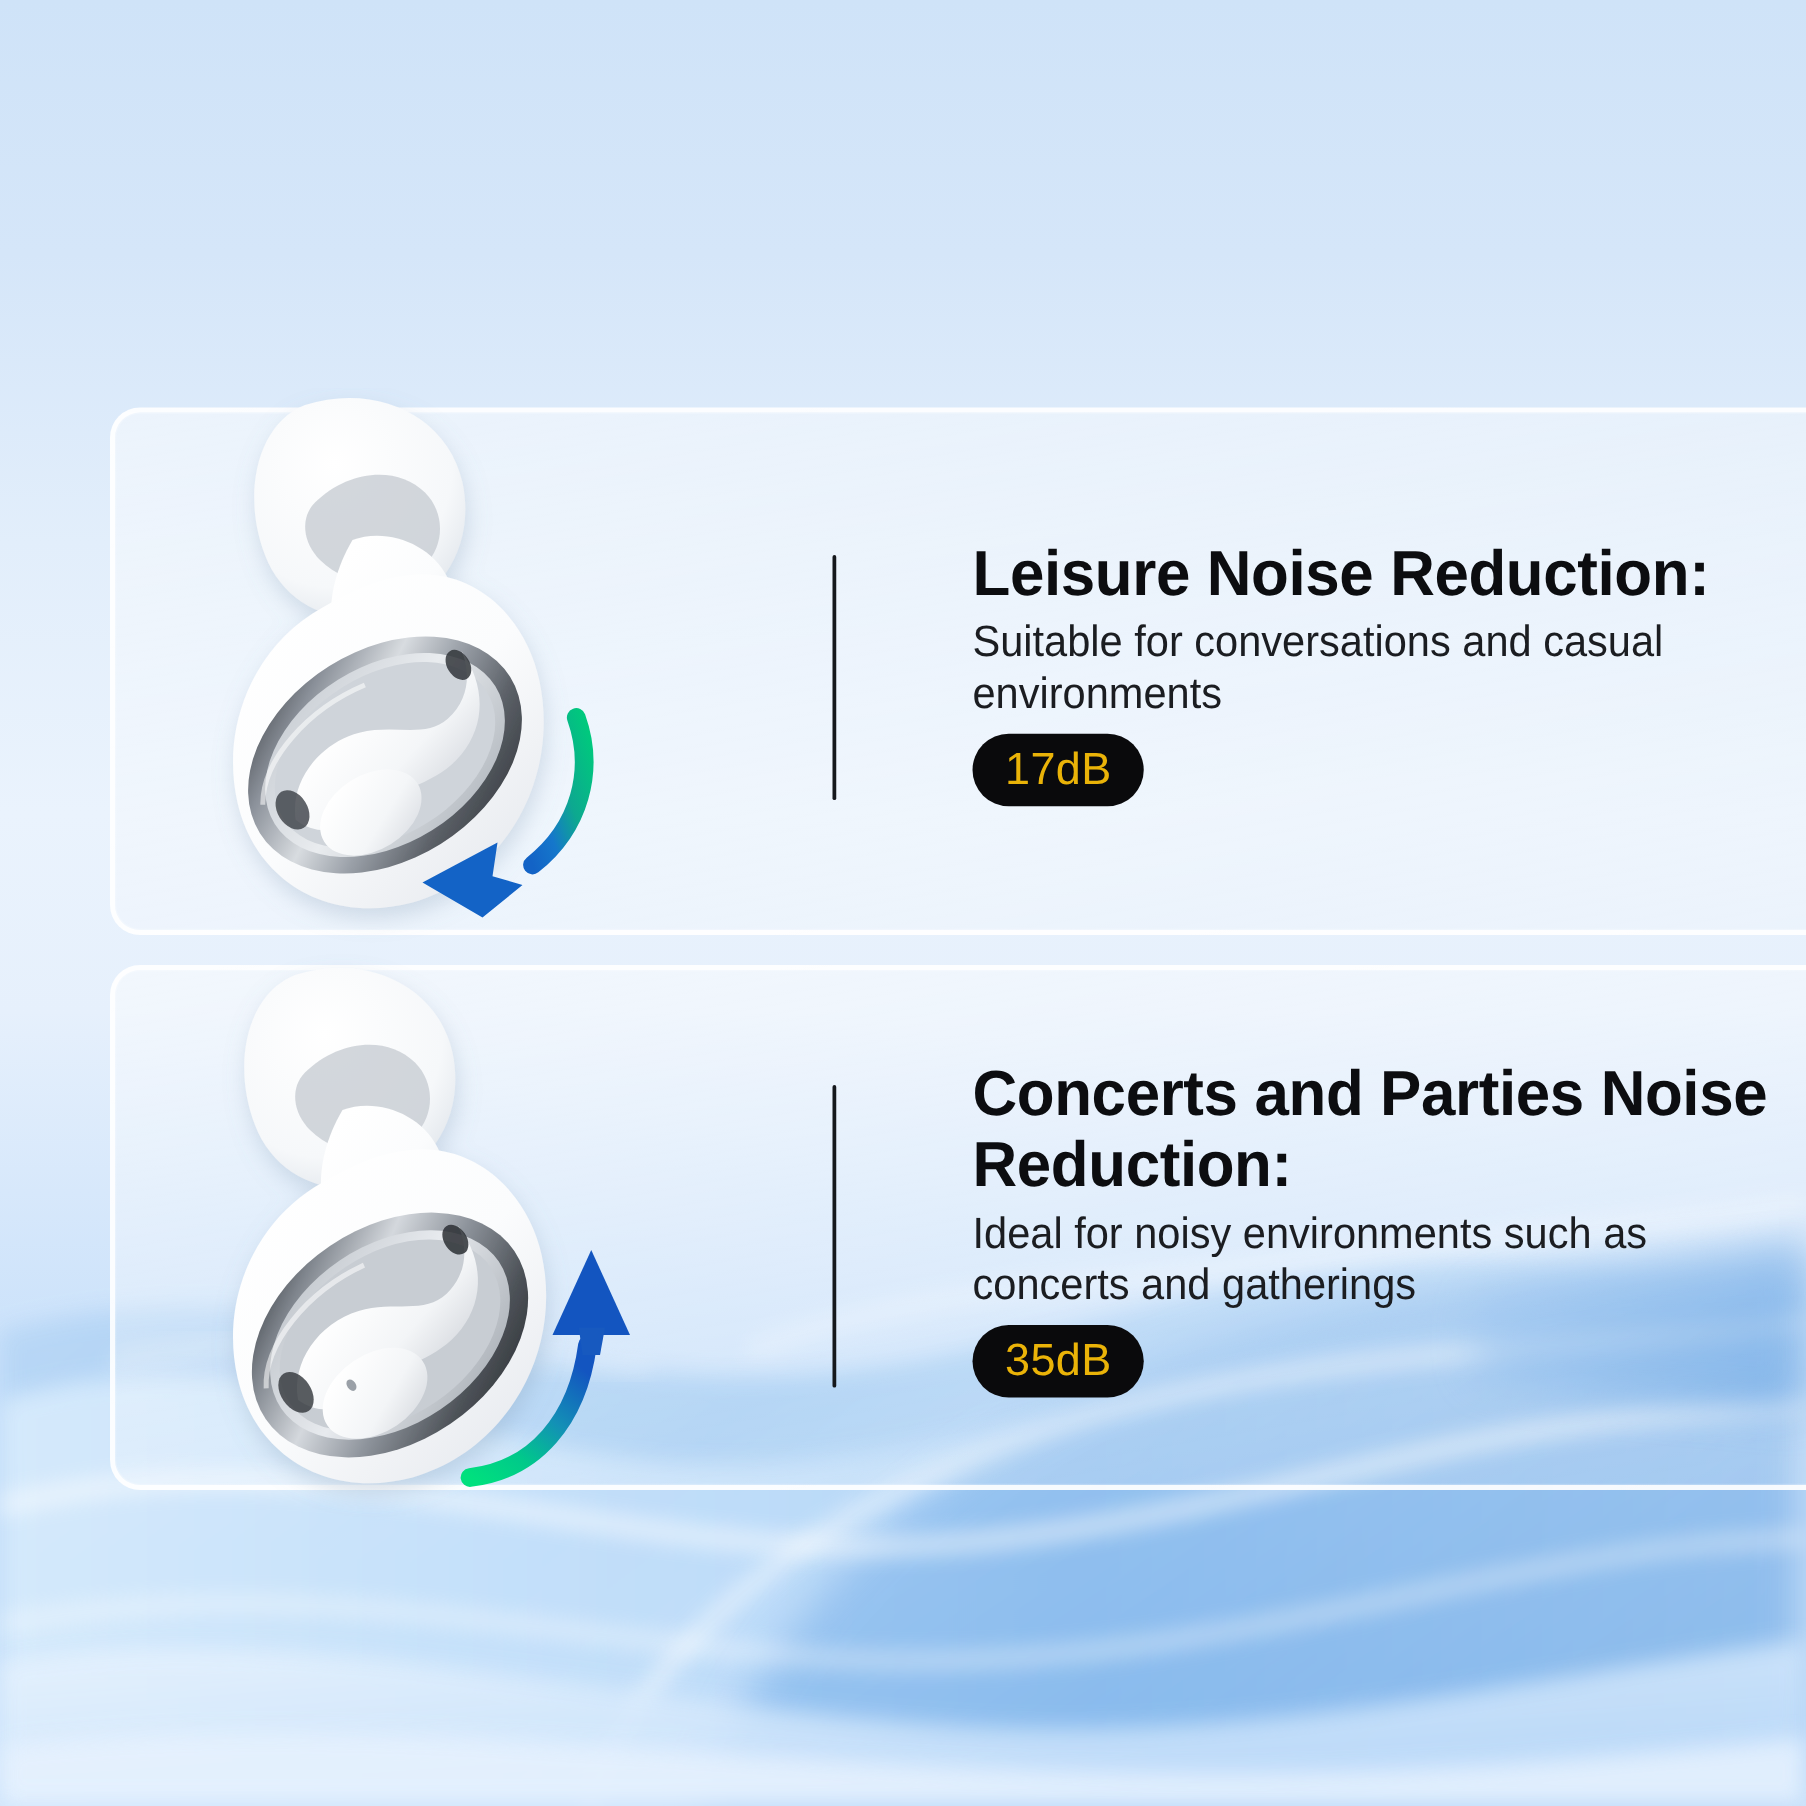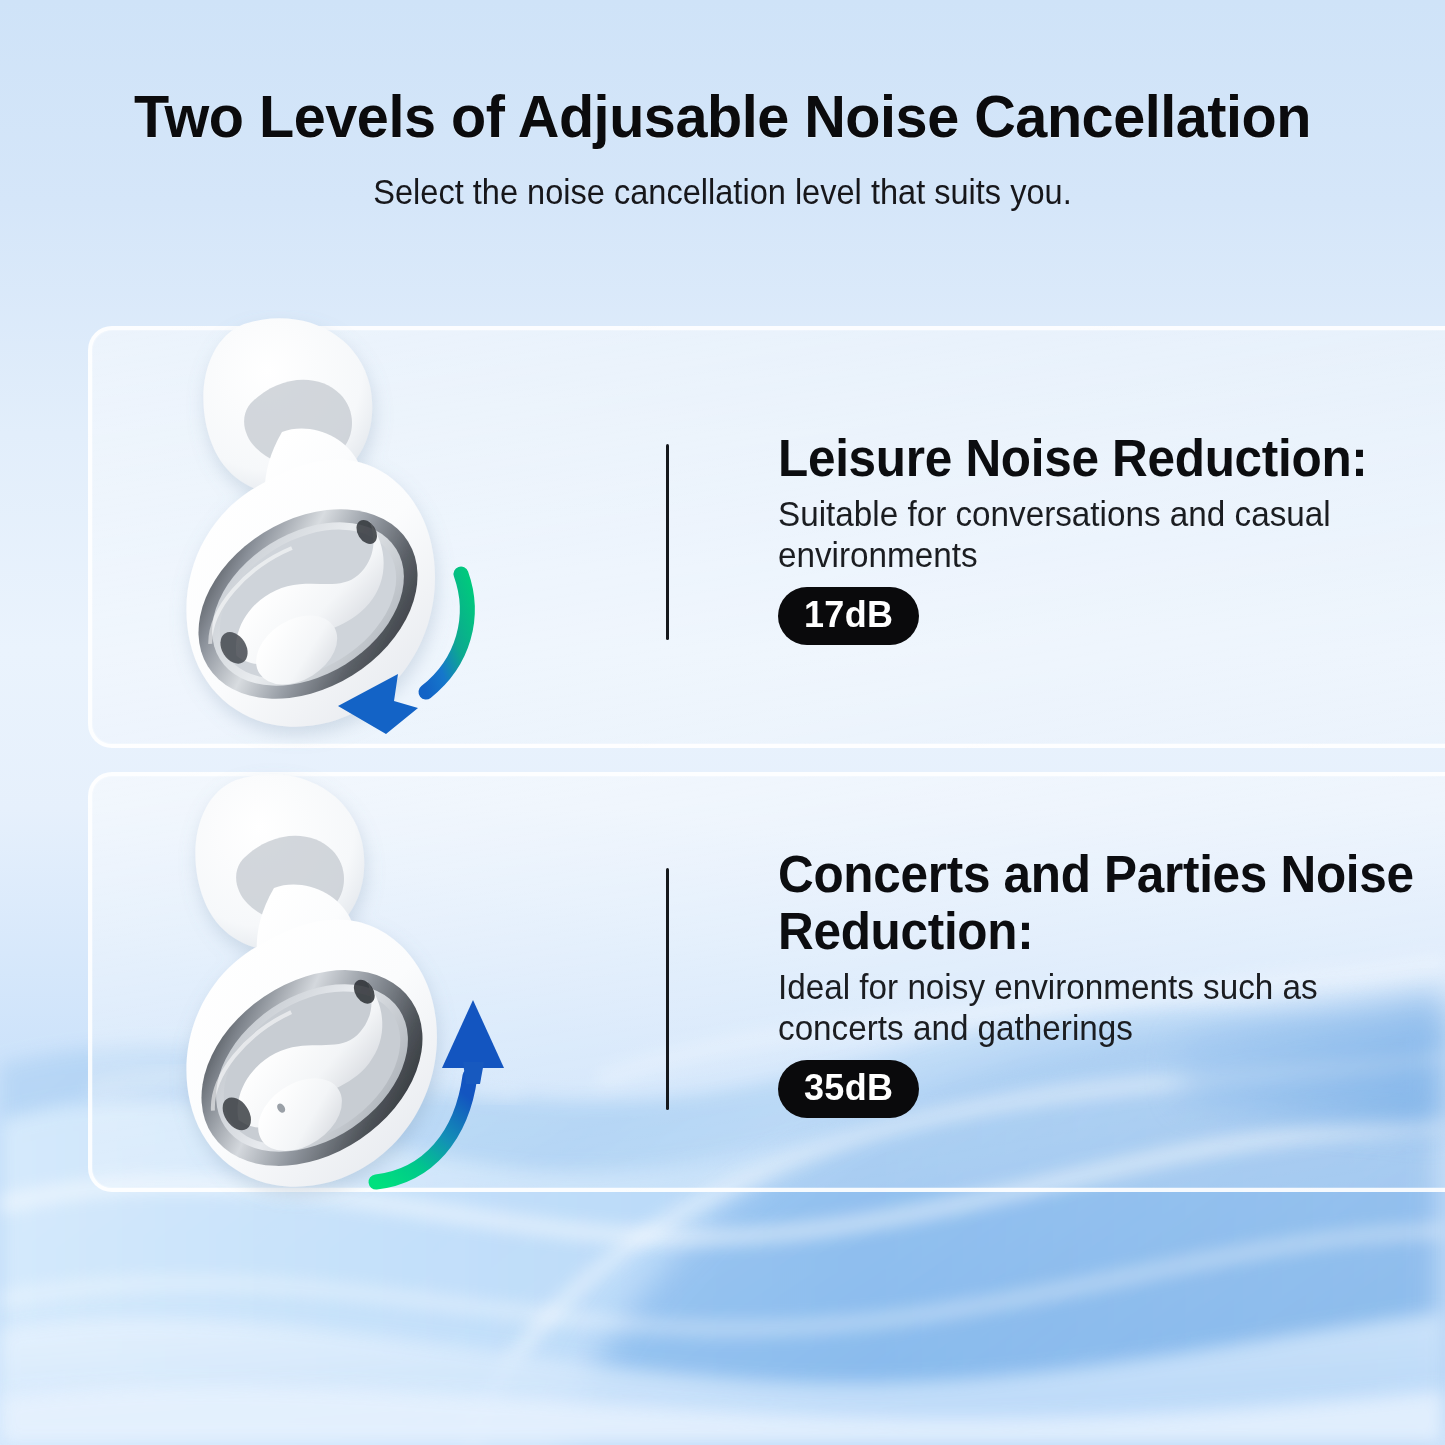--- a/index.html
+++ b/index.html
@@ -154,26 +154,26 @@
     color: #1b1d21;
     transform: scaleX(0.95);
     transform-origin: left center;
     max-width: 680px;
   }
   .badge {
     display: inline-block;
     margin-top: 12px;
     padding: 9px 26px 11px 26px;
     background: #0a0a0c;
-    color: #ffffff;
+    color: #eab308;
     border-radius: 30px;
     font-family: "Liberation Sans Narrow", "Liberation Sans", sans-serif;
     font-size: 36px;
     line-height: 38px;
-    font-weight: 700;
+    font-weight: 400;
     letter-spacing: 0.3px;
   }
 </style>
 </head>
 <body>
 
 <div id="page">
 
   <svg id="bg-waves" viewBox="0 0 1445 1445" preserveAspectRatio="none">
     <defs>
@@ -228,24 +228,20 @@
     <path d="M0,1330 C250,1290 520,1372 800,1382 C1040,1390 1250,1336 1445,1312 L1445,1445 L0,1445 Z" fill="url(#wg4)" filter="url(#blurSoft)" opacity="0.92"></path>
 
     <path d="M0,1396 C300,1362 640,1420 980,1418 C1180,1417 1330,1400 1445,1390 L1445,1445 L0,1445 Z" fill="#e7f2fe" filter="url(#blurSoft)" opacity="0.85"></path>
 
     <path d="M1180,1040 C1270,1010 1360,1006 1445,992 L1445,1132 C1350,1120 1250,1118 1180,1100 Z" fill="url(#wgdeep)" filter="url(#blurSofter)" opacity="0.6"></path>
 
     <path d="M600,1080 C760,1020 940,1026 1120,1000 C1260,980 1360,978 1445,962" fill="none" stroke="#ffffff" stroke-width="8" opacity="0.55" filter="url(#blurSoft)"></path>
     <path d="M90,1090 C230,1056 380,1084 520,1096" fill="none" stroke="#ffffff" stroke-width="7" opacity="0.45" filter="url(#blurSoft)"></path>
   </svg>
 
-  <div class="header">
-    <h1 class="page-title">Two Levels of Adjusable Noise Cancellation</h1>
-    <p class="page-subtitle">Select the noise cancellation level that suits you.</p>
-  </div>
 
   <div class="card" id="card-1">
     <div class="card-inner">
 
       <div class="bud-art">
         <svg class="bud-svg" viewBox="0 0 420 460">
           <defs>
             <linearGradient id="budBody1" x1="0.15" y1="0.1" x2="0.9" y2="0.95">
               <stop offset="0%" stop-color="#ffffff"></stop>
               <stop offset="48%" stop-color="#fbfcfd"></stop>

